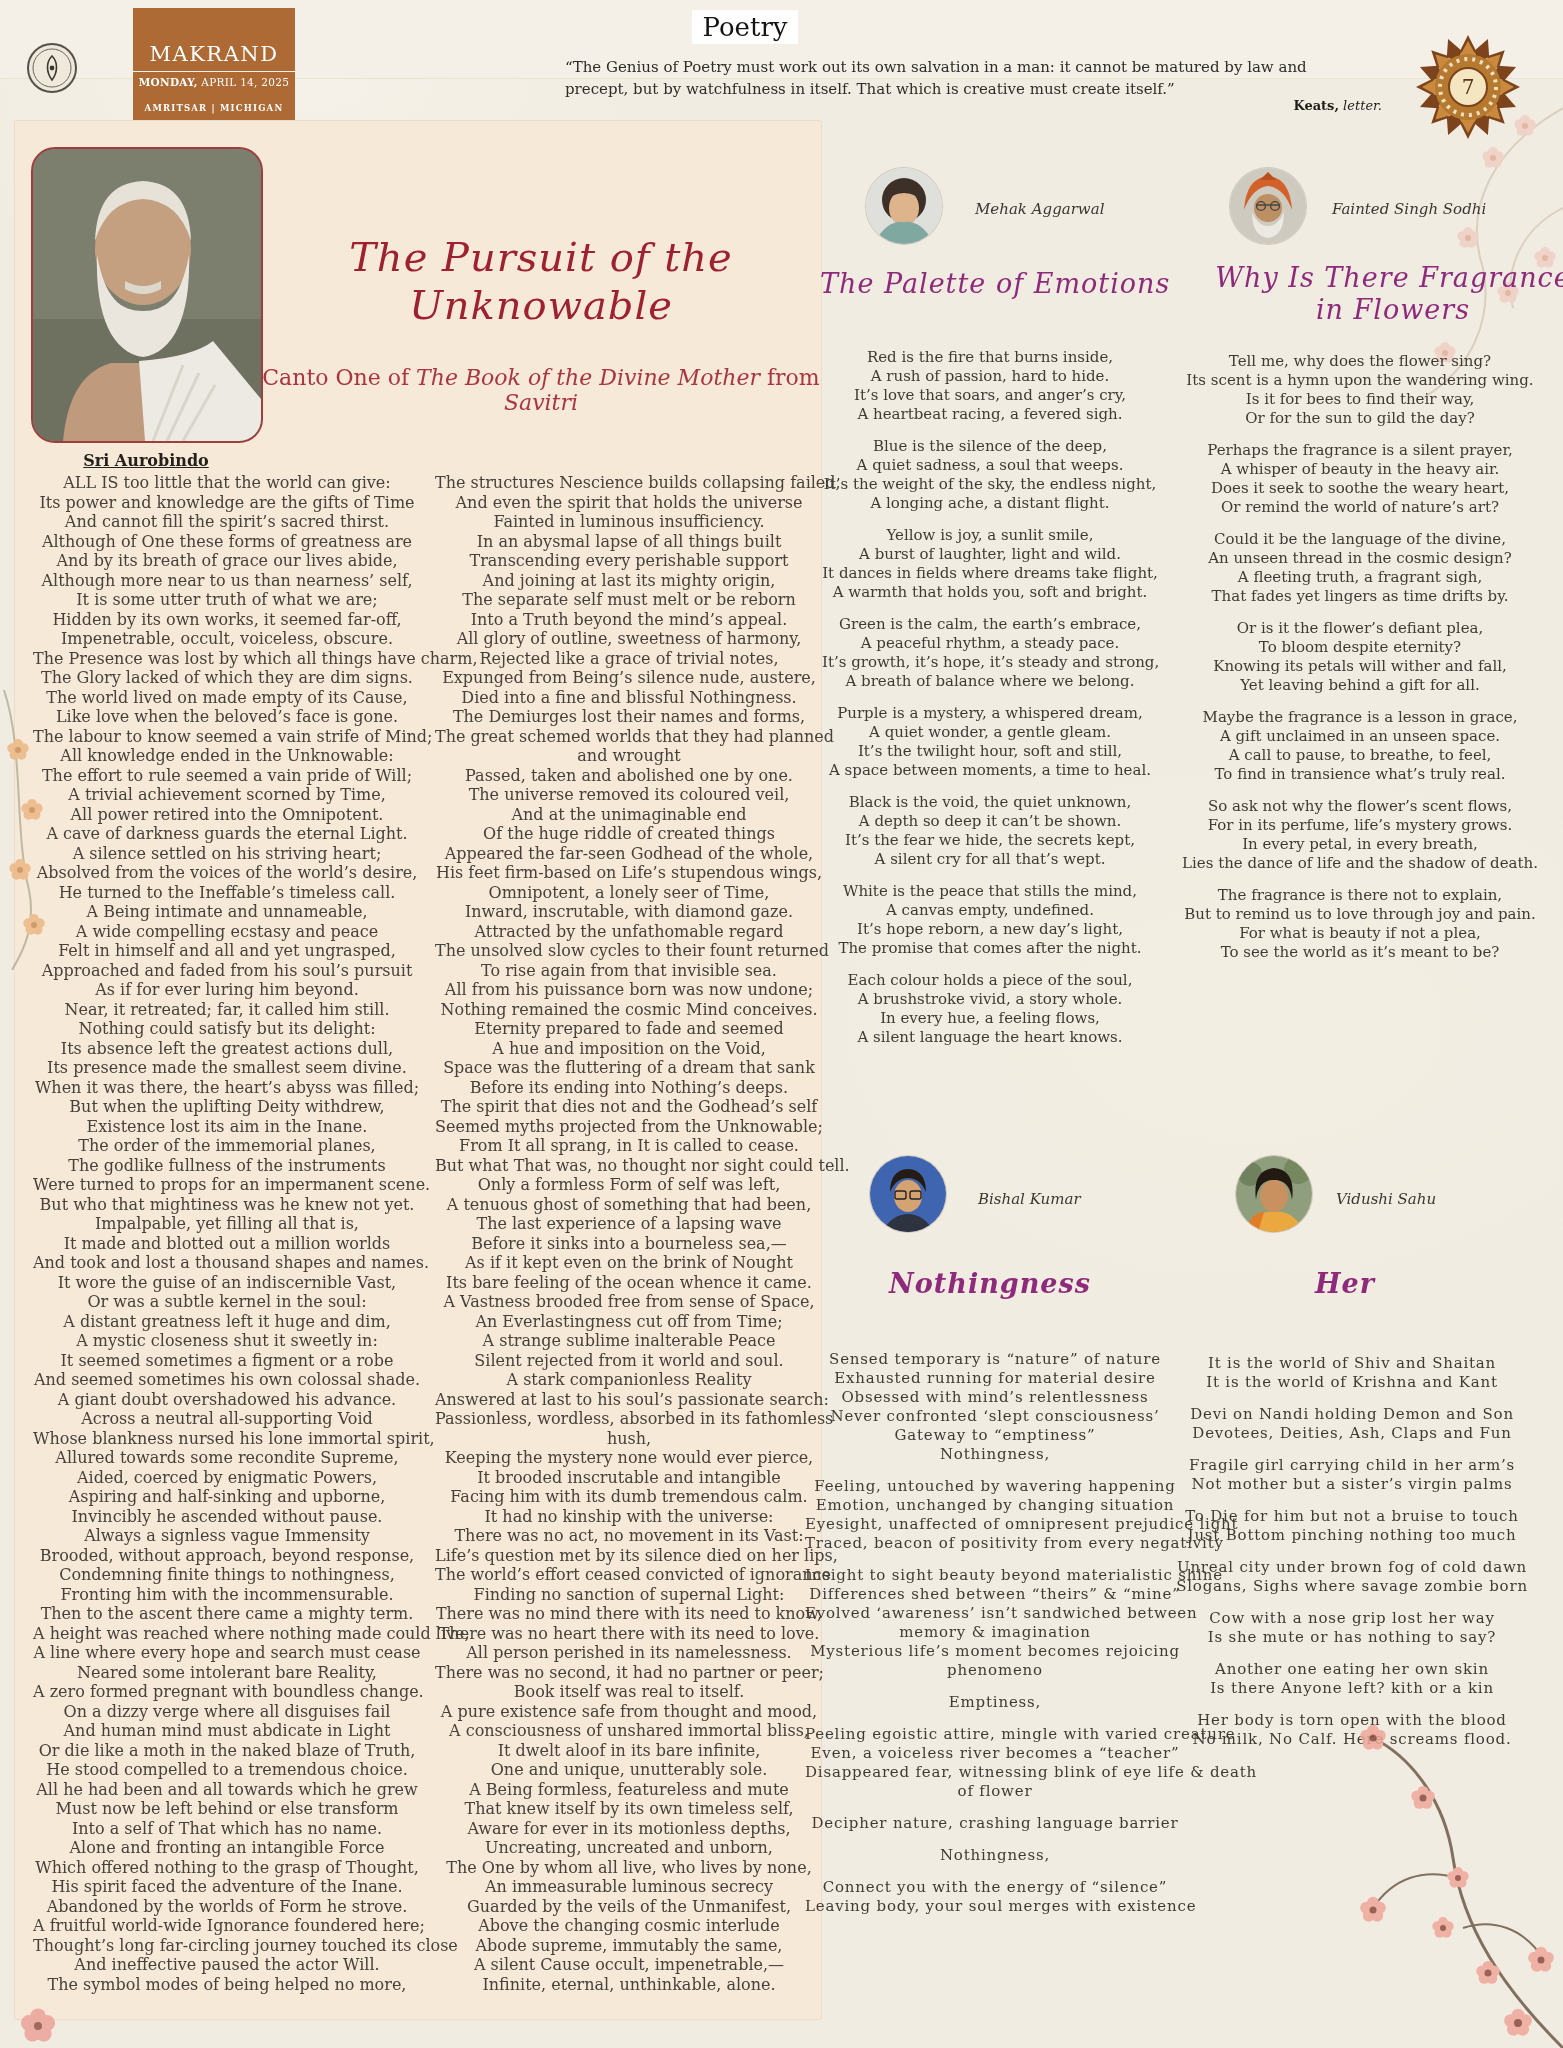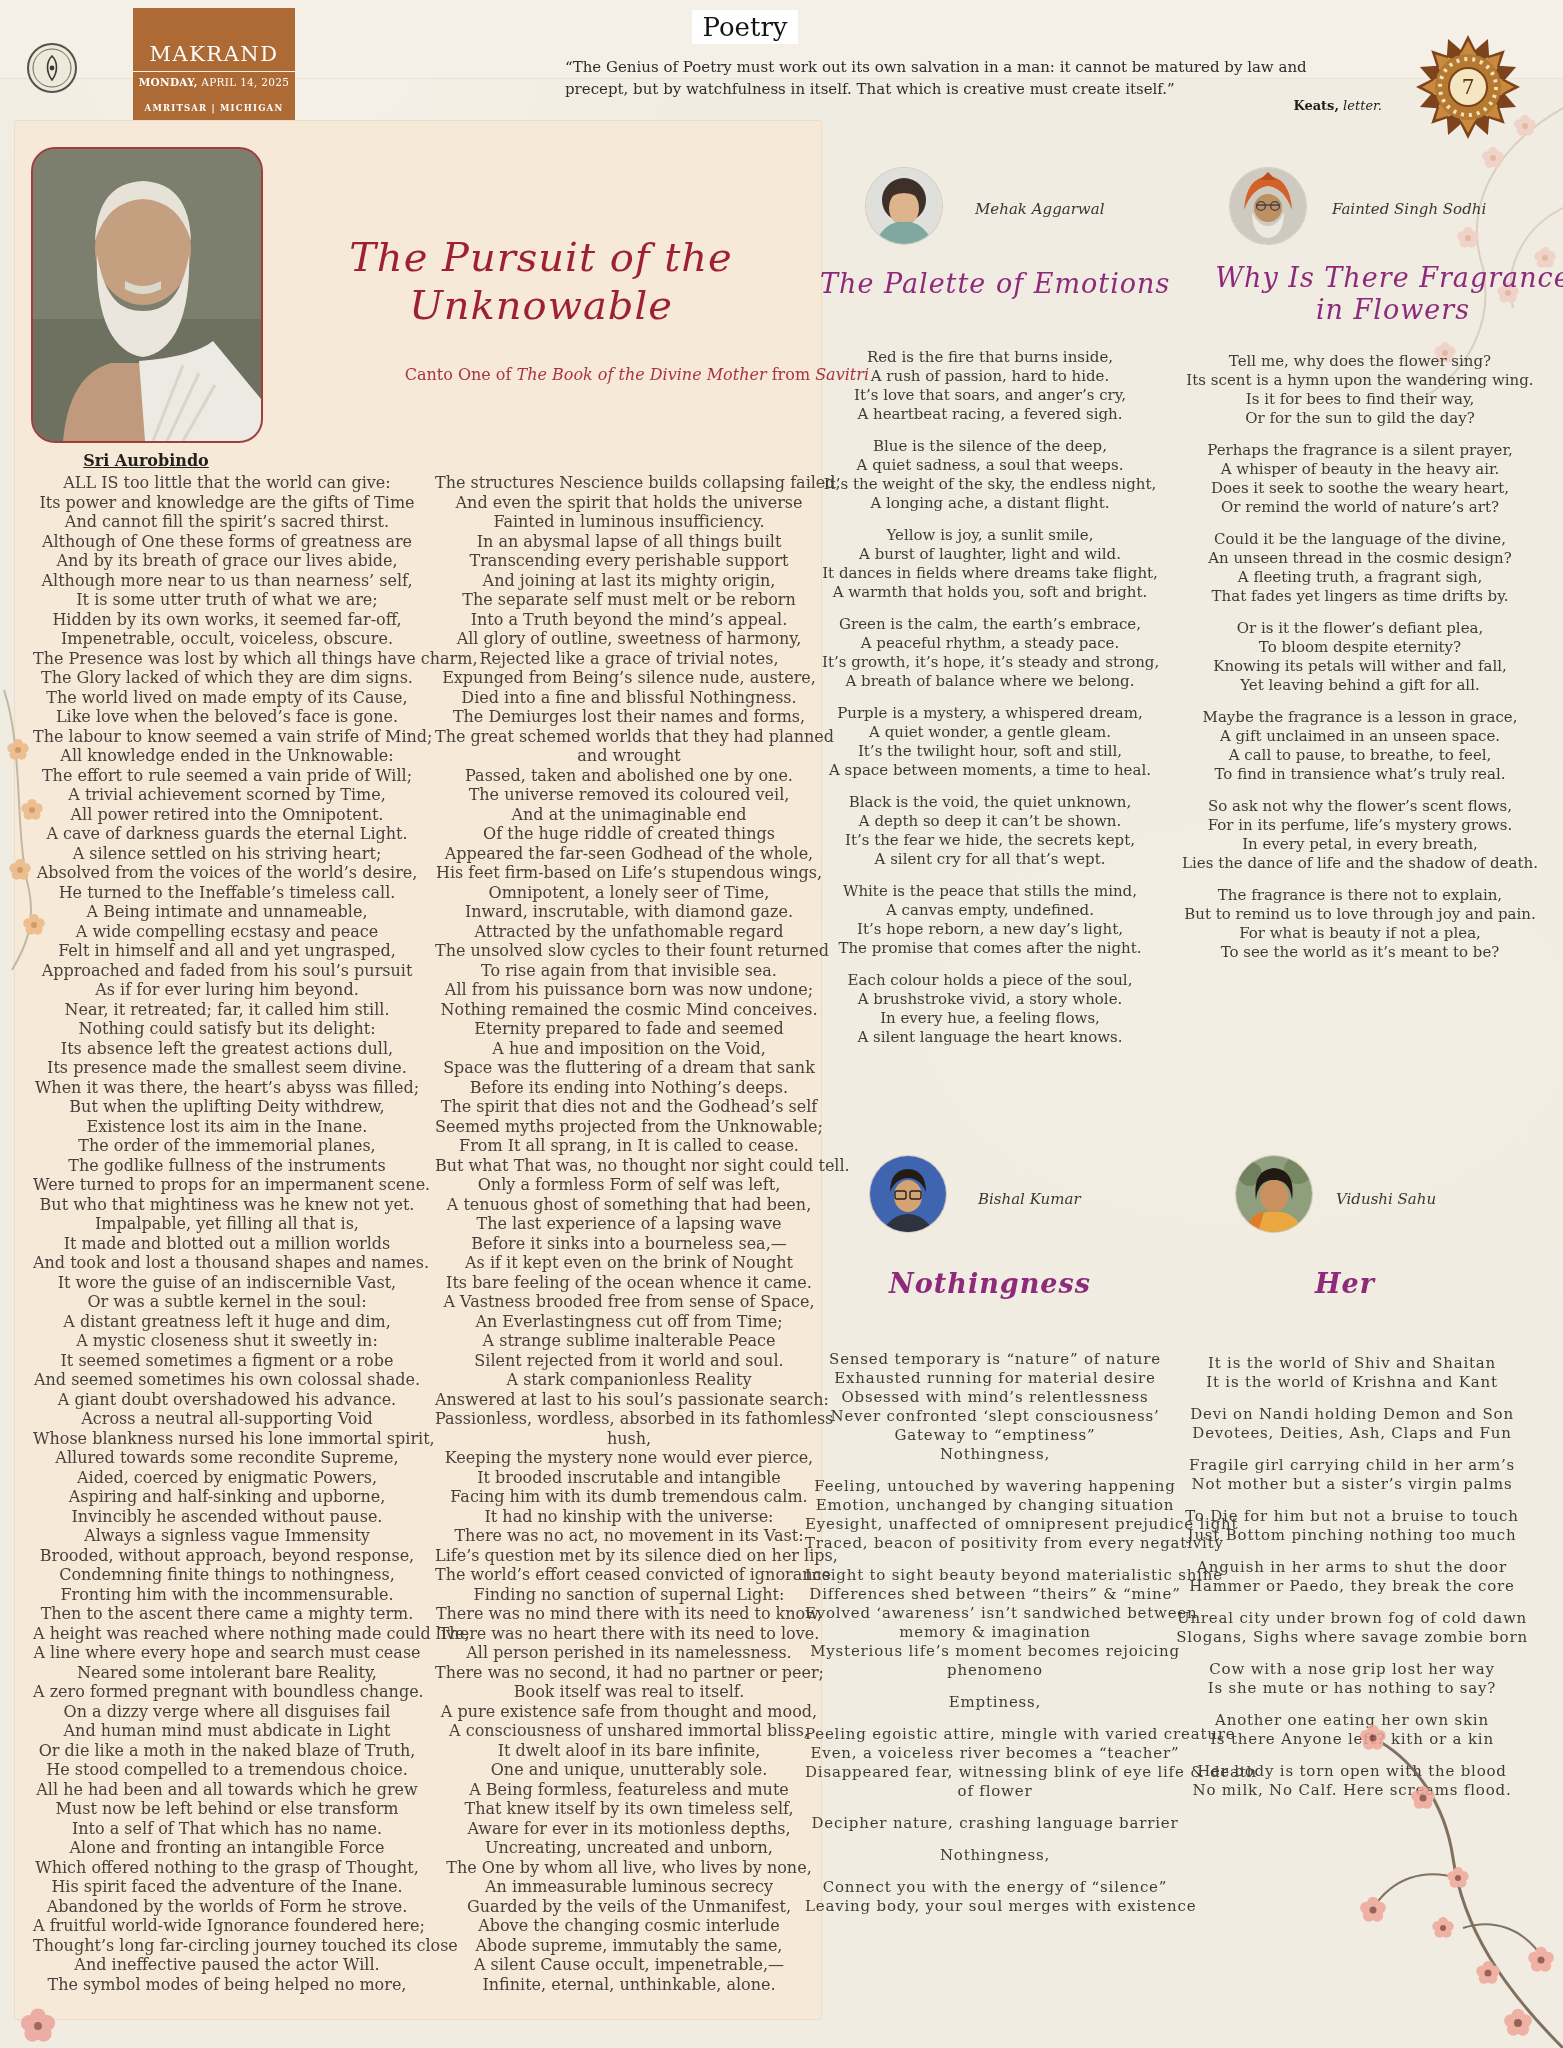--- a/index.html
+++ b/index.html
@@ -21,21 +21,21 @@
   .mandala{position:absolute;left:1415px;top:34px;width:106px;height:106px;z-index:3;}
 
   .main-block{position:absolute;left:14px;top:120px;width:806px;height:1898px;background:#f7e9d8;
         border:1px solid #eddcc6;border-radius:3px;z-index:2;}
   .photo{position:absolute;left:16px;top:26px;width:228px;height:292px;border:2px solid #a03e3e;
         border-radius:24px;overflow:hidden;background:#7c7e6e;}
   .photo-caption{position:absolute;left:16px;top:330px;width:230px;text-align:center;font-weight:bold;
         font-size:16px;color:#24211d;text-decoration:underline;}
   .mp-title{position:absolute;left:246px;top:112px;width:560px;text-align:center;color:#9e2130;
         font-style:italic;font-size:40px;line-height:48px;letter-spacing:1px;}
-  .mp-subtitle{position:absolute;left:246px;top:244px;width:560px;text-align:right;color:#a93540;font-size:16px;padding-left:48px;}
+  .mp-subtitle{position:absolute;left:246px;top:244px;width:560px;text-align:center;color:#a93540;font-size:22px;}
   .pcol{position:absolute;top:352px;width:388px;text-align:center;color:#46413a;}
   .col1{left:18px;} .col2{left:420px;}
   .pcol .pline{font-size:16px;line-height:19.5px;white-space:nowrap;}
 
   .pline{white-space:nowrap;}
   .avatar{position:absolute;width:76px;height:76px;border-radius:50%;overflow:hidden;z-index:3;
         box-shadow:0 0 0 1px rgba(120,100,80,.25);}
   .aname{position:absolute;font-style:italic;font-size:15px;color:#3a3633;z-index:3;}
   .ptitle{position:absolute;text-align:center;color:#8e2a7c;font-style:italic;font-size:27px;
         line-height:32px;letter-spacing:1px;z-index:3;}
@@ -536,24 +536,20 @@
       </div>
       <div class="stanza">
         <div class="pline">Fragile girl carrying child in her arm’s</div>
         <div class="pline">Not mother but a sister’s virgin palms</div>
       </div>
       <div class="stanza">
         <div class="pline">To Die for him but not a bruise to touch</div>
         <div class="pline">Just Bottom pinching nothing too much</div>
       </div>
       <div class="stanza">
-        <div class="pline">Anguish in her arms to shut the door</div>
-        <div class="pline">Hammer or Paedo, they break the core</div>
-      </div>
-      <div class="stanza">
         <div class="pline">Unreal city under brown fog of cold dawn</div>
         <div class="pline">Slogans, Sighs where savage zombie born</div>
       </div>
       <div class="stanza">
         <div class="pline">Cow with a nose grip lost her way</div>
         <div class="pline">Is she mute or has nothing to say?</div>
       </div>
       <div class="stanza">
         <div class="pline">Another one eating her own skin</div>
         <div class="pline">Is there Anyone left? kith or a kin</div>

